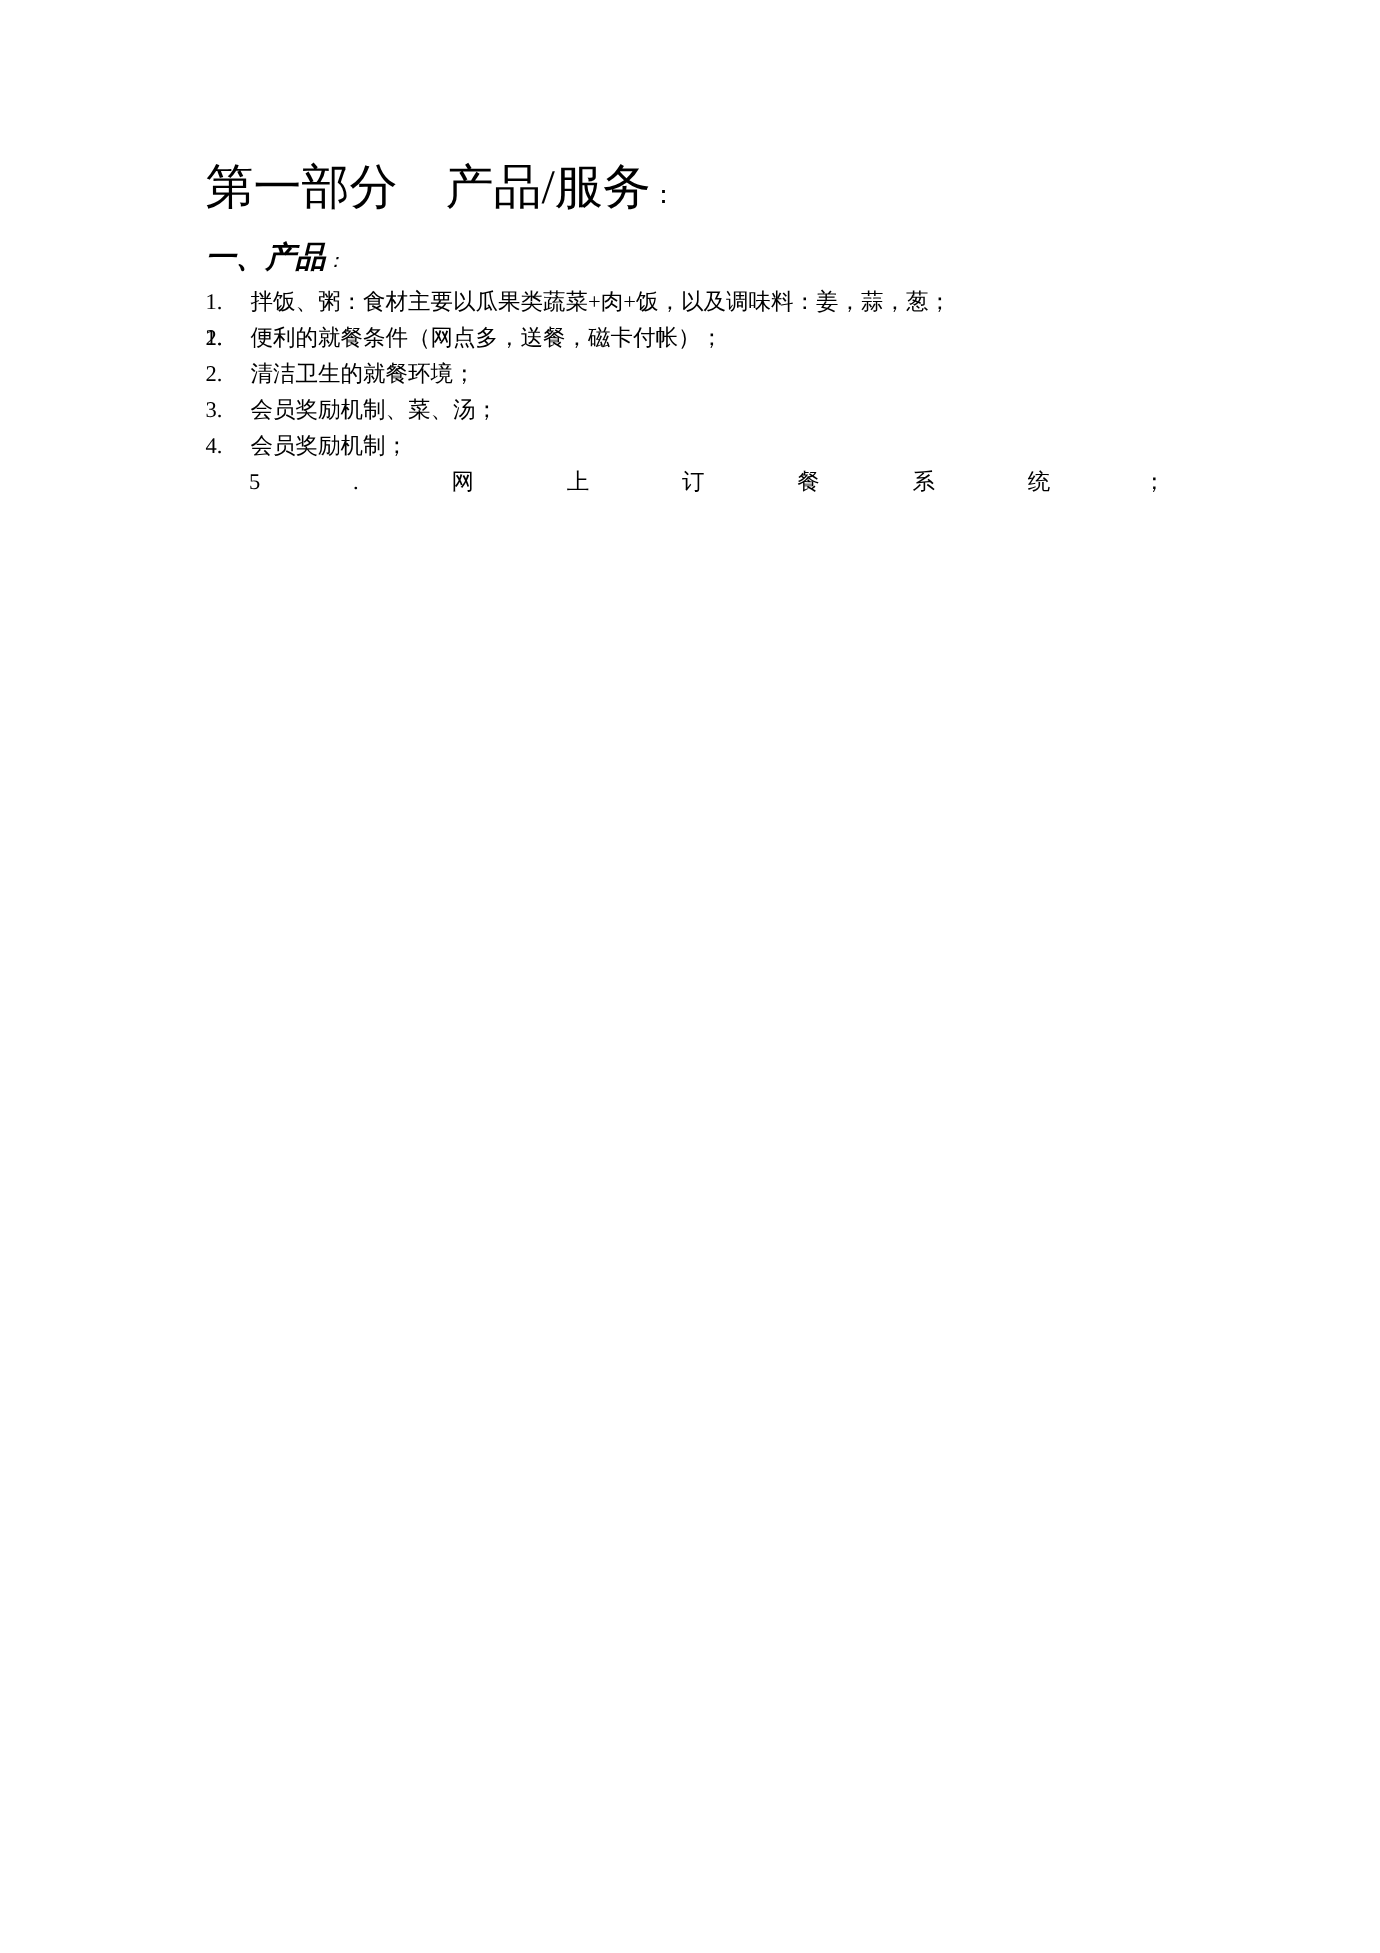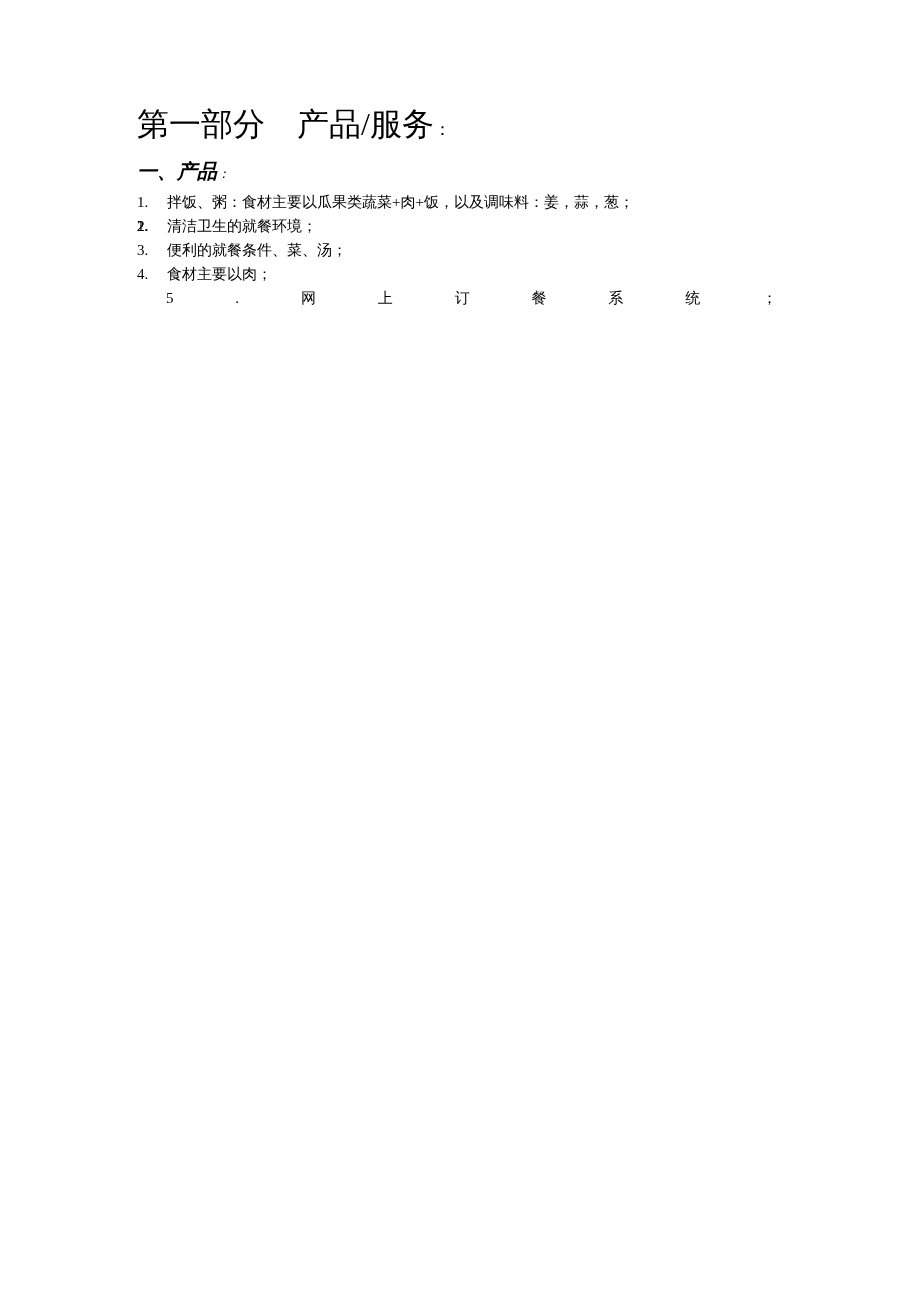--- a/index.html
+++ b/index.html
@@ -134,30 +134,30 @@
         <span class="marker">1.</span><span>拌饭、粥：食材主要以瓜果类蔬菜+肉+饭，以及调味料：姜，蒜，葱；</span>
       </li>
       <li>
         <span class="marker">2.</span>
       </li>
     </ol>
 
 
     <ol class="doc-list">
       <li>
-        <span class="marker">1.</span>
+        <span class="marker">1.</span><span>便利的就餐条件（网点多，送餐，磁卡付帐）；</span>
       </li>
       <li>
         <span class="marker">2.</span><span>清洁卫生的就餐环境；</span>
       </li>
       <li>
-        <span class="marker">3.</span><span>便利的就餐条件、菜、汤；</span>
+        <span class="marker">3.</span><span>会员奖励机制、菜、汤；</span>
       </li>
       <li>
-        <span class="marker">4.</span><span>食材主要以肉；</span>
+        <span class="marker">4.</span><span>会员奖励机制；</span>
       </li>
       <li class="justified-item">
         <div class="justify-row">
             <span>5</span>
             <span>.</span>
             <span>网</span>
             <span>上</span>
             <span>订</span>
             <span>餐</span>
             <span>系</span>

